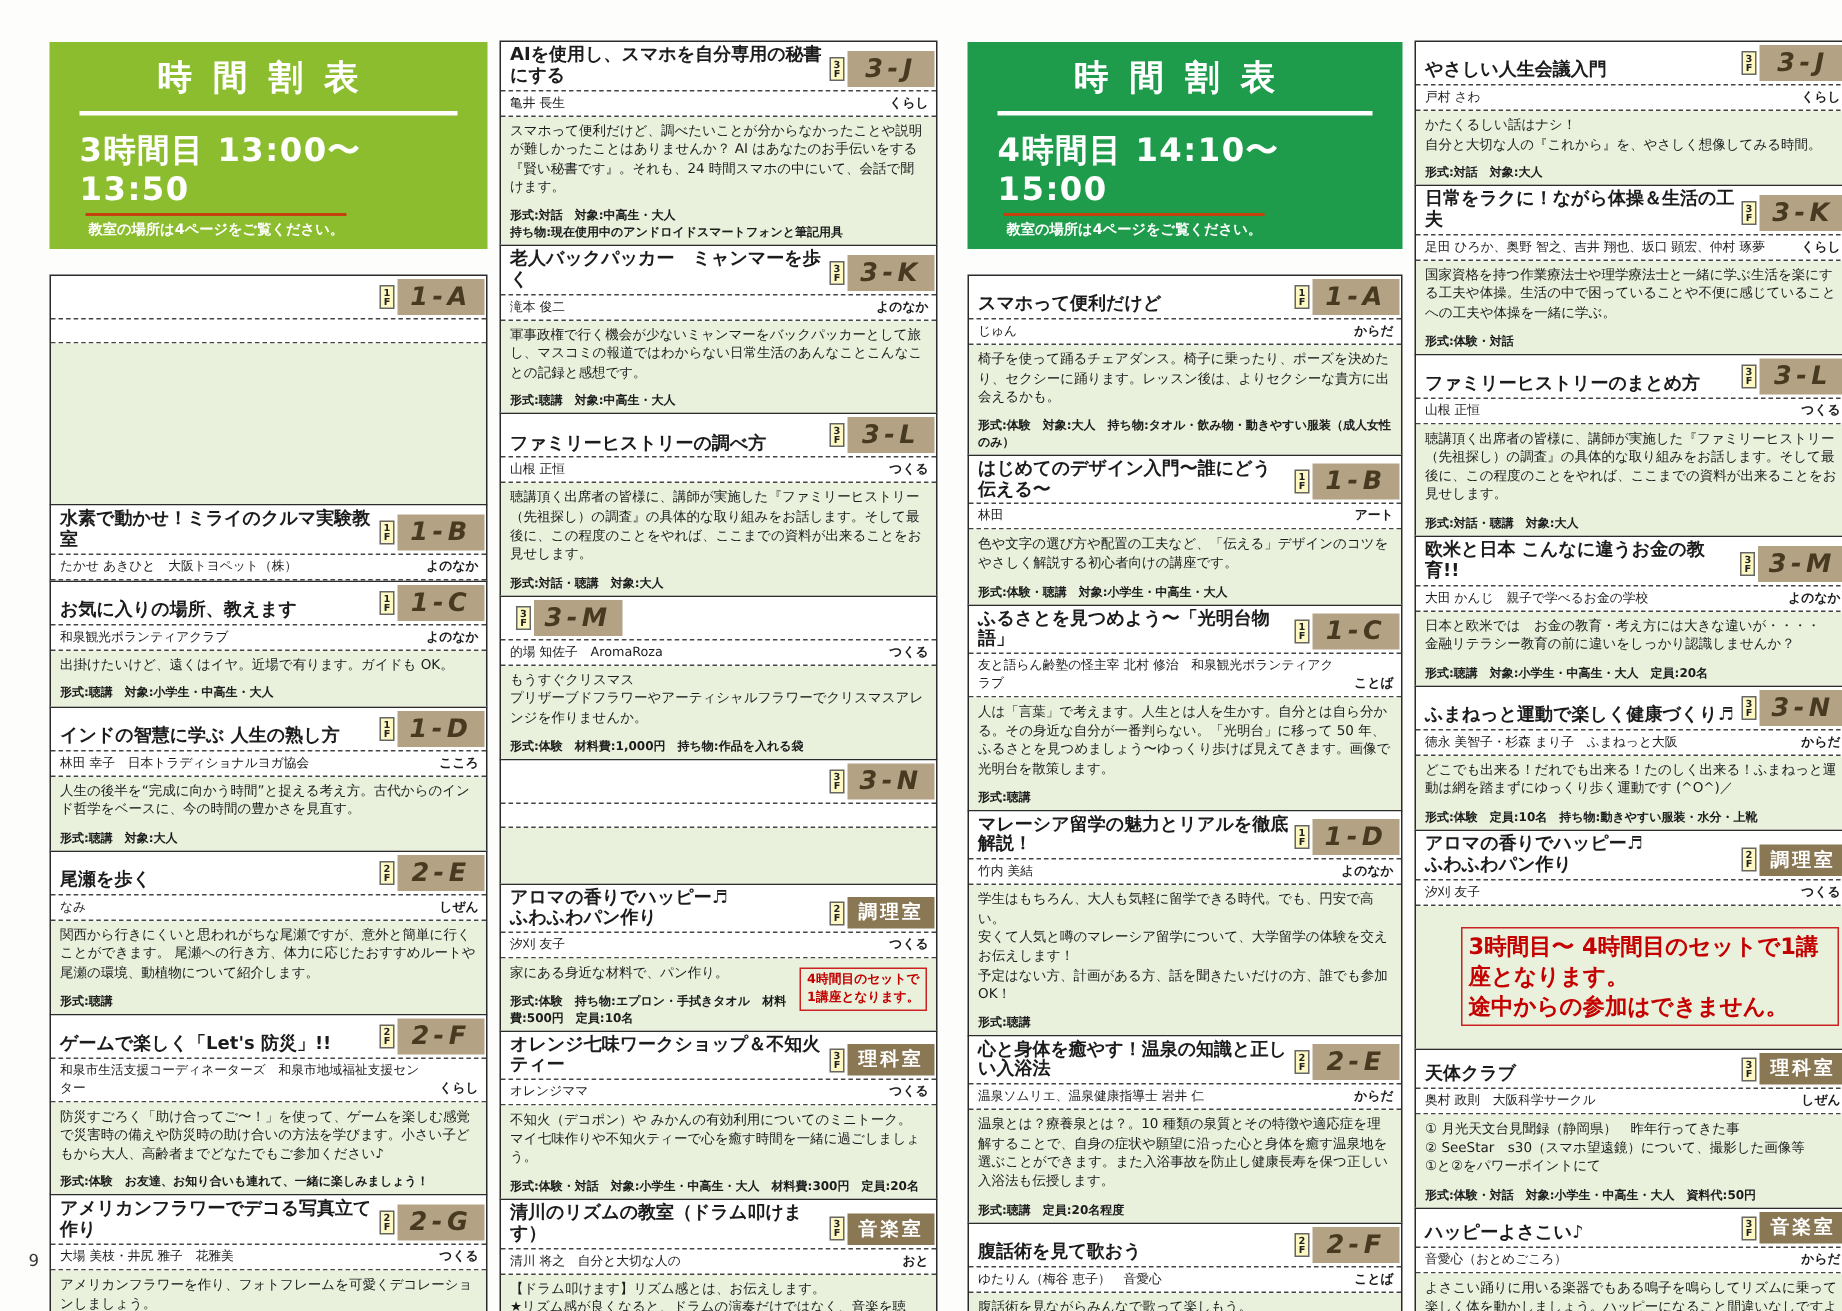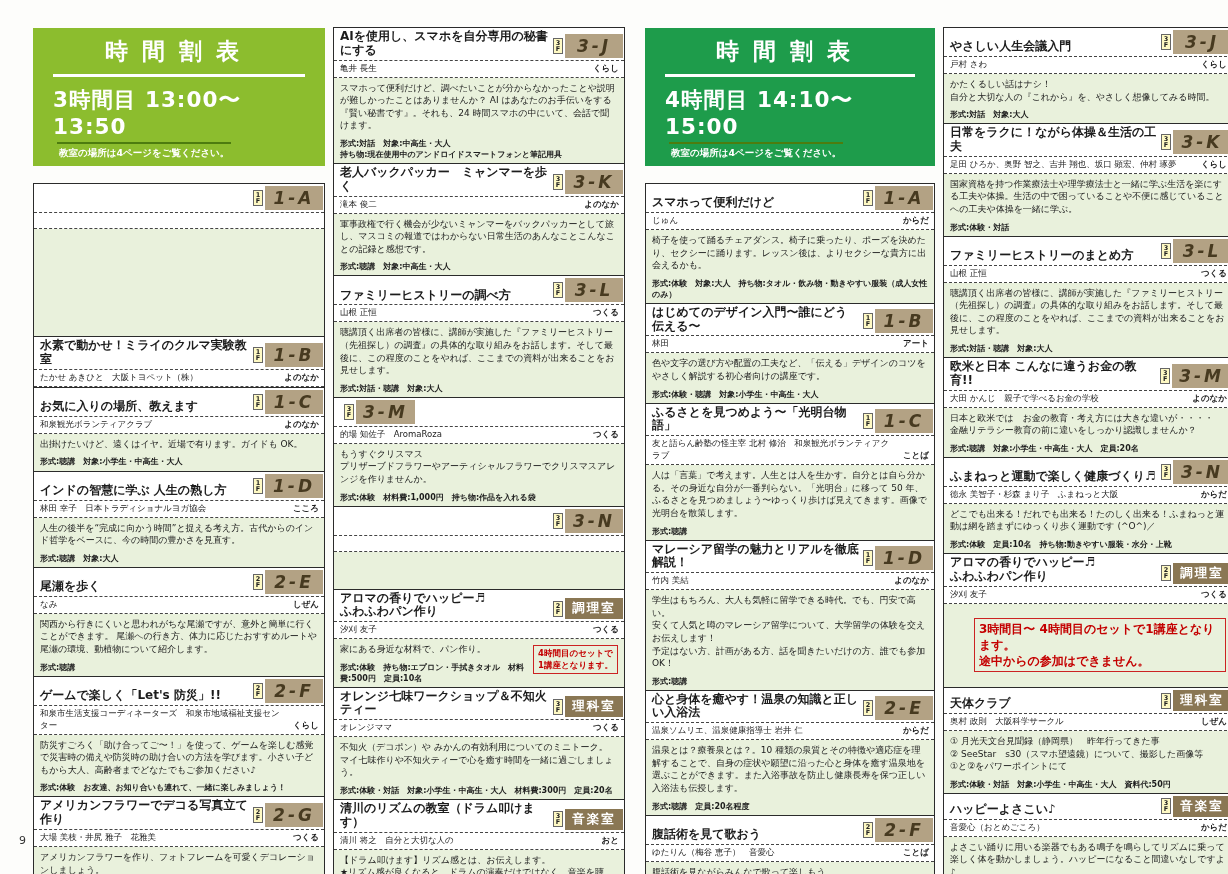--- a/index.html
+++ b/index.html
@@ -8,21 +8,21 @@
   .page{position:absolute;top:28px;}
   #page-left{left:33px;width:592px;}
   #page-right{left:645px;width:588px;}
   .cols{display:flex;gap:8px;}
   .col{width:292px;display:flex;flex-direction:column;}
   
   .page-header{color:#fff;padding:5px 20px 6px;margin-bottom:18px;border-radius:0;}
   .ph-title{font-size:23px;font-weight:bold;letter-spacing:14px;text-align:center;
             padding:3px 0 7px;border-bottom:3px solid #fff;}
   .ph-period{font-size:21.5px;font-weight:bold;text-align:left;padding:8px 0 3px;letter-spacing:1px;}
-  .ph-note{font-size:9.5px;font-weight:bold;border-top:2px solid #4d7c0f;width:fit-content;
+  .ph-note{font-size:9.5px;font-weight:bold;border-top:2px solid #c2410c;width:fit-content;
            padding:3px 2px 0;margin-left:4px;}
   
   .cell{border:1px solid #2b2b2b;margin-top:-1px;background:#fff;display:flex;flex-direction:column;}
   .cell.redb{border:2px solid #cc2222;z-index:2;}
   .title-row{display:flex;align-items:flex-end;justify-content:space-between;background:#fff;
              padding:2px 0 2px 6px;min-height:20px;}
   .title{font-weight:bold;font-size:12px;line-height:1.15;white-space:pre-line;flex:1;}
   .badge-group{display:flex;align-items:center;gap:2px;margin:0 1px 0 4px;flex-shrink:0;}
   .floor-tag{font-size:6.5px;line-height:6px;width:8px;word-break:break-all;text-align:center;
              background:#fef9c3;border:1px solid #666;color:#222;font-weight:bold;padding:1px 0;}
@@ -33,21 +33,21 @@
   .lect-row{border-top:1px dashed #444;border-bottom:1px dashed #444;display:flex;gap:6px;
             justify-content:space-between;align-items:flex-end;font-size:8.5px;
             padding:2px 5px 2px 6px;background:#fff;min-height:11px;}
   .lecturer{flex:1;}
   .category{flex-shrink:0;font-weight:bold;}
   .body{background:#e9f1dc;padding:4px 6px 3px;flex:1;display:flow-root;min-height:30px;}
   .desc{font-size:9px;line-height:1.4;white-space:pre-line;}
   .meta{font-size:8px;margin-top:6px;white-space:pre-line;font-weight:bold;}
   .red-note{float:right;border:1.5px solid #cc2222;color:#c40000;font-weight:bold;font-size:8.5px;
             line-height:1.35;padding:2px 4px;margin:2px 0 2px 6px;white-space:pre-line;}
-  .red-note.block{float:none;width:fit-content;margin:10px auto 12px 24px;font-size:12px;}
+  .red-note.block{float:none;width:fit-content;margin:10px auto 12px 24px;font-size:15px;}
   .pagenum{position:absolute;font-size:11px;color:#333;}
   #page-left .pagenum{left:-14px;top:806px;}
 </style>
 </head>
 <body>
 
 <div class="sheet">
 
   <div class="page" id="page-left">
     <div class="cols">

